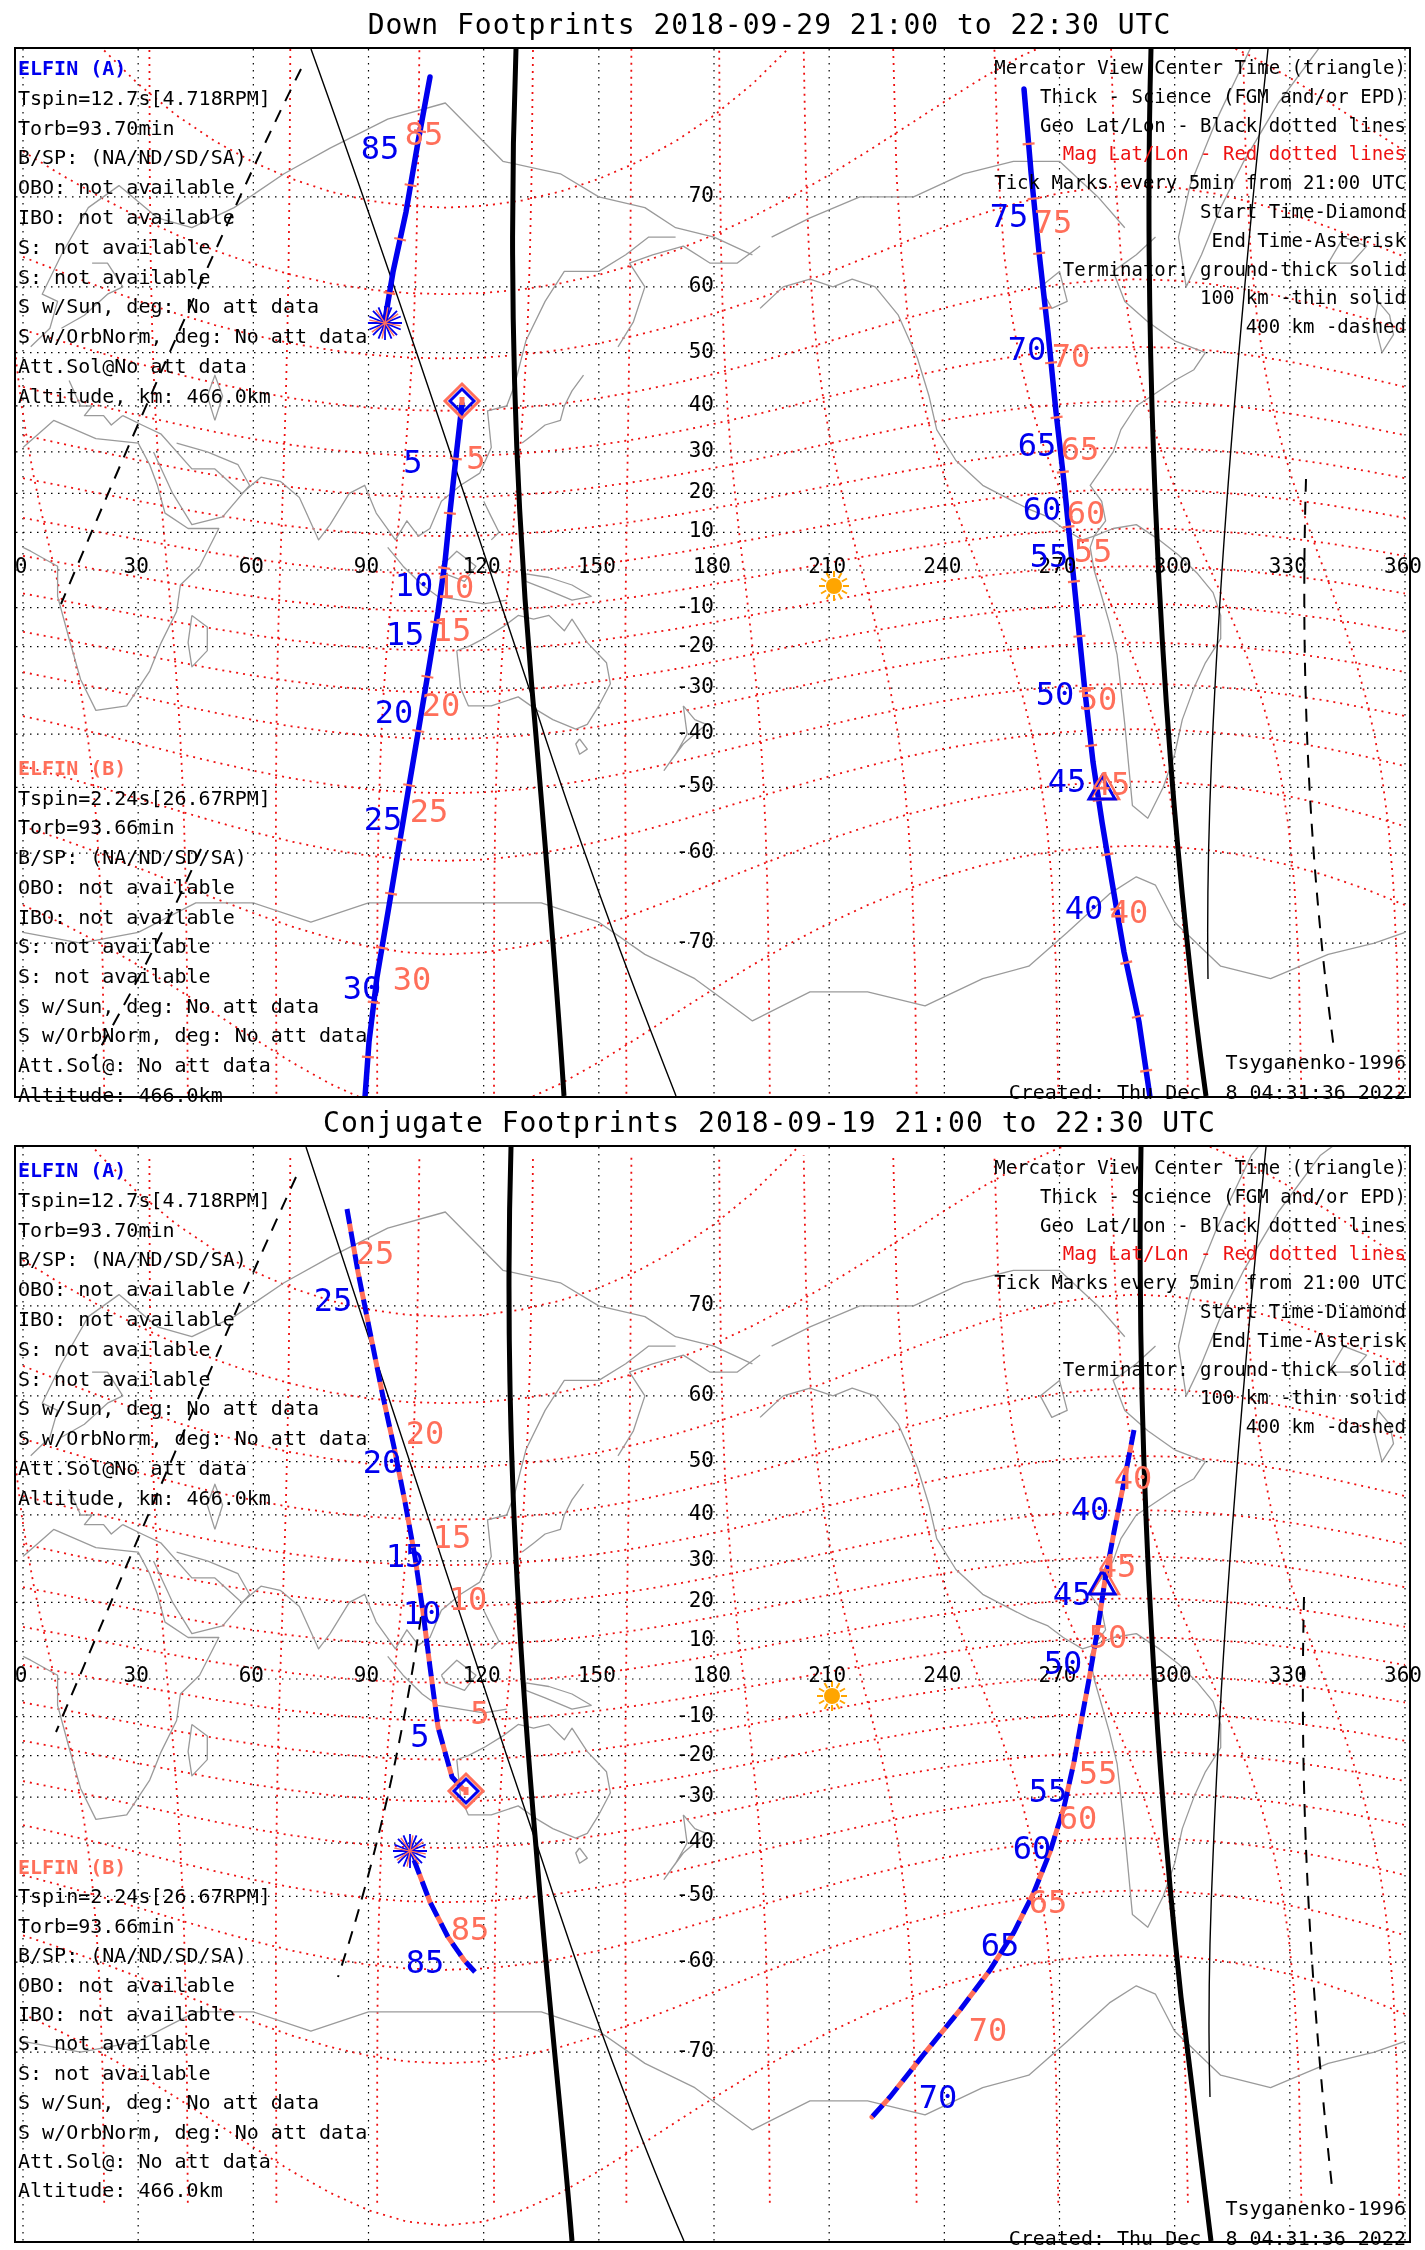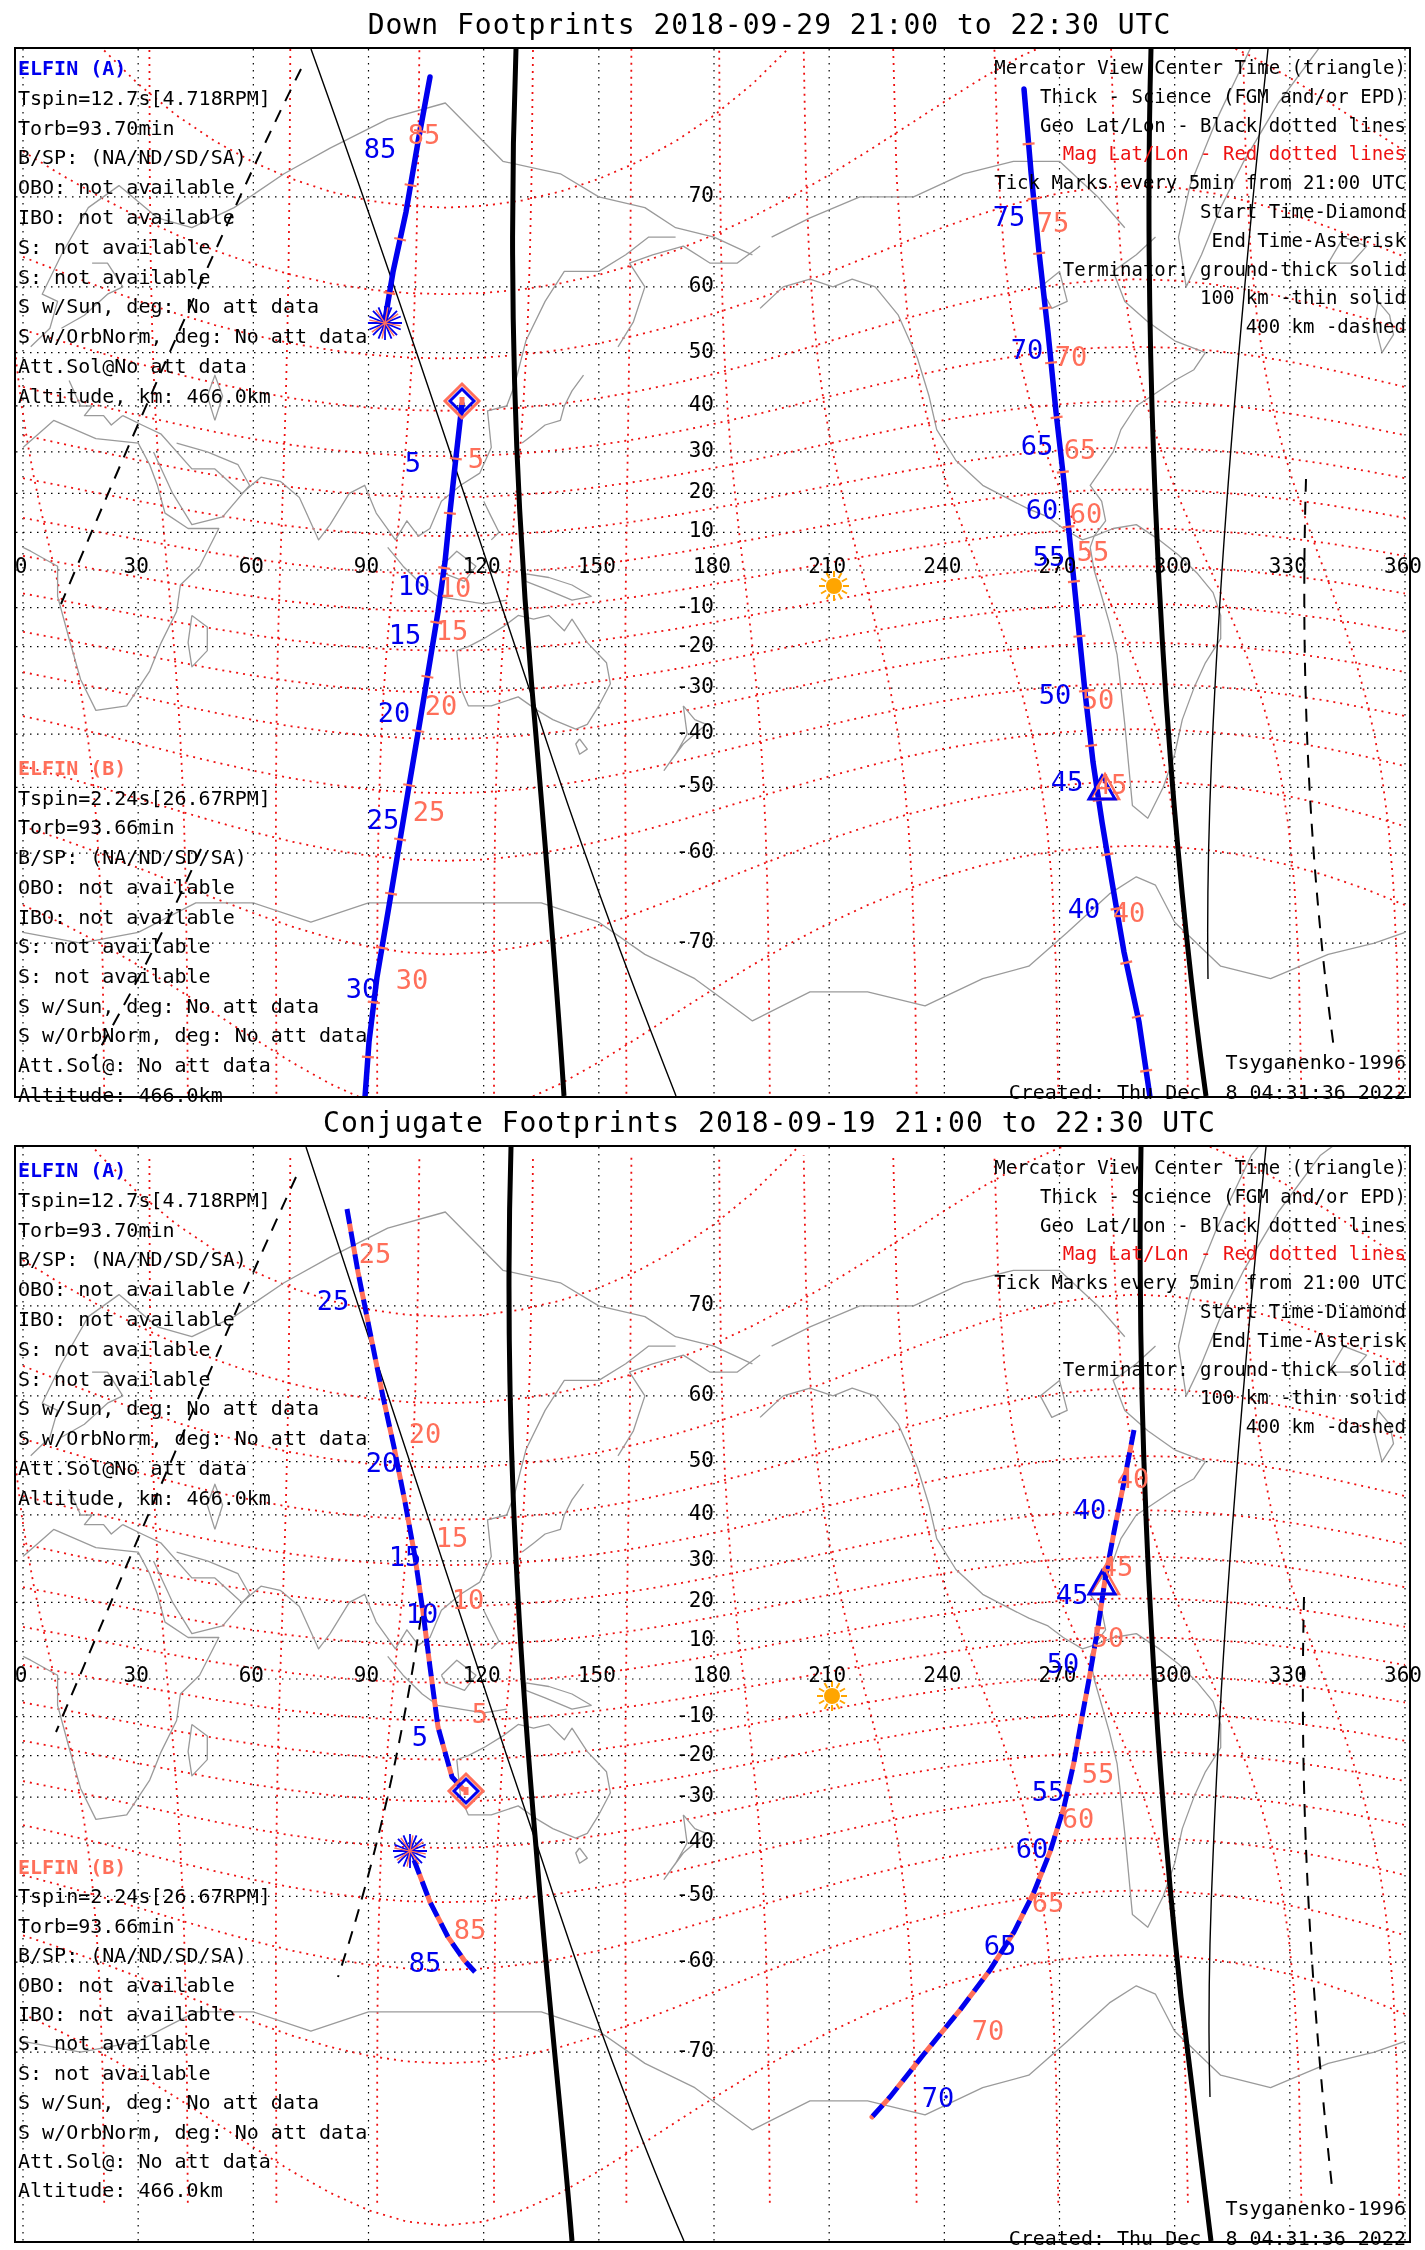--- a/index.html
+++ b/index.html
@@ -7,21 +7,21 @@
         font-family:"DejaVu Sans Mono",monospace;color:#000;overflow:hidden;}
   .ptitle{position:absolute;left:18px;width:1425px;text-align:center;
           font-size:28px;letter-spacing:1px;white-space:pre;margin-left:39px;}
   .mapbox{position:absolute;left:14px;border:2px solid #000;background:#fff;box-sizing:border-box;}
   .mapbox svg{position:absolute;left:0;top:0;}
   .tx{position:absolute;white-space:pre;pointer-events:none;z-index:6;}
   .info{font-size:20px;}
   .leg{font-size:19px;transform:translateX(-100%);}
   .axis{font-size:21px;transform:translate(-50%,-50%);}
   .axisr{font-size:21px;transform:translate(-100%,-50%);}
-  .mag{font-size:27px;transform:translate(-50%,-50%);}
+  .mag{font-size:32px;transform:translate(-50%,-50%);}
   .foot{font-size:20px;transform:translateX(-100%);}
   .bold{font-weight:bold;}
 </style>
 </head>
 <body>
 
 <div id="page">
   <div class="ptitle" style="top:8px">Down Footprints 2018-09-29 21:00 to 22:30 UTC</div>
   <div class="mapbox" id="box0" style="top:47px;width:1397px;height:1051px">
     <svg id="svg0" width="1393" height="1047" viewBox="0 0 1393 1047">

